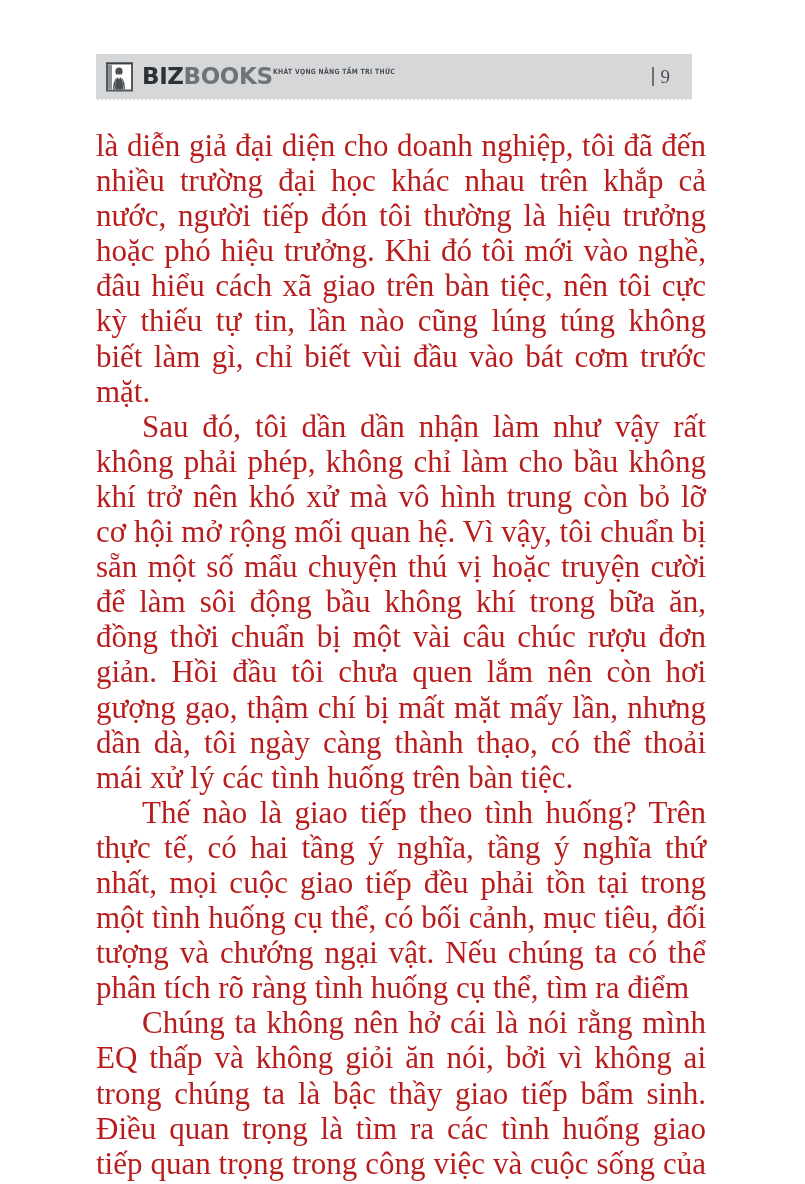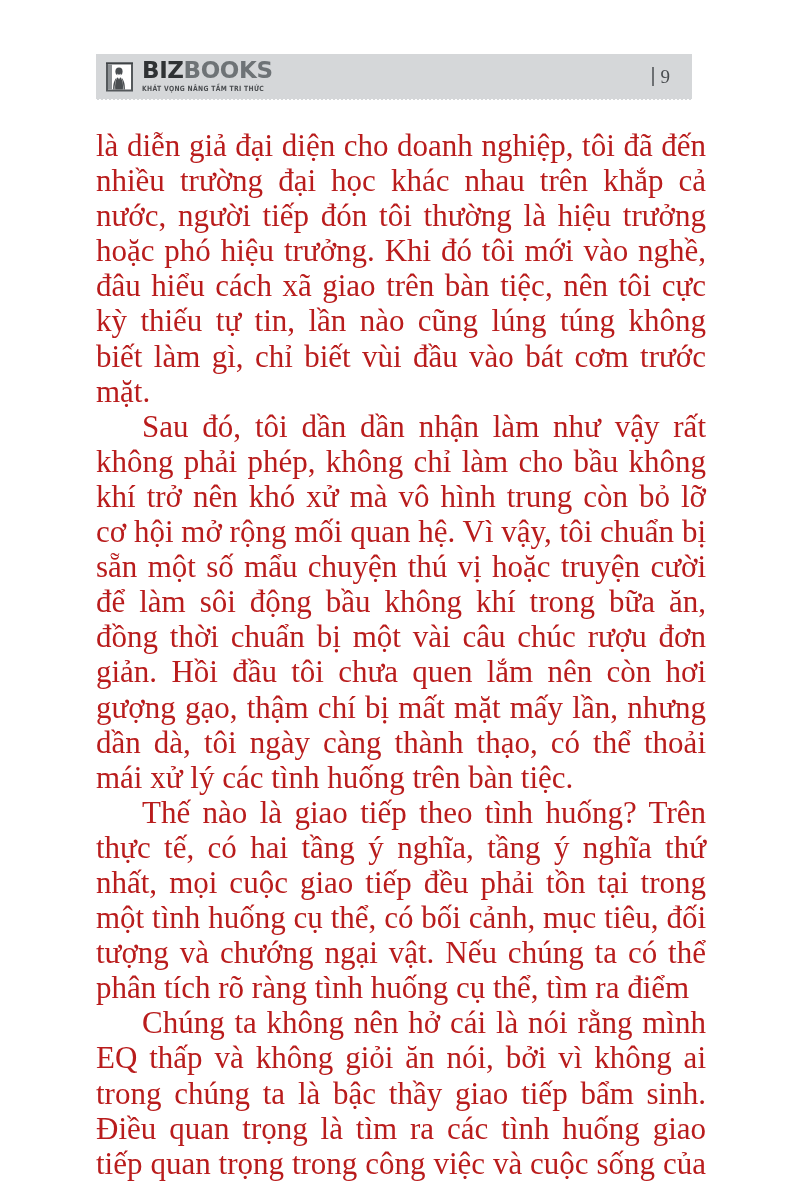--- a/index.html
+++ b/index.html
@@ -53,21 +53,21 @@
     padding-left: 9px;
   }
   .brand-mark {
     width: 30px;
     height: 34px;
     flex: 0 0 auto;
     display: block;
   }
   .brand-text {
     display: flex;
-    flex-direction: column;
+    flex-direction: row;
     justify-content: flex-start;
     line-height: 1;
   }
   .brand-name {
     font-family: "DejaVu Sans", "Liberation Sans", sans-serif;
     font-size: 23px;
     font-weight: 700;
     letter-spacing: -0.4px;
     color: #3c3f42;
     line-height: 1;

